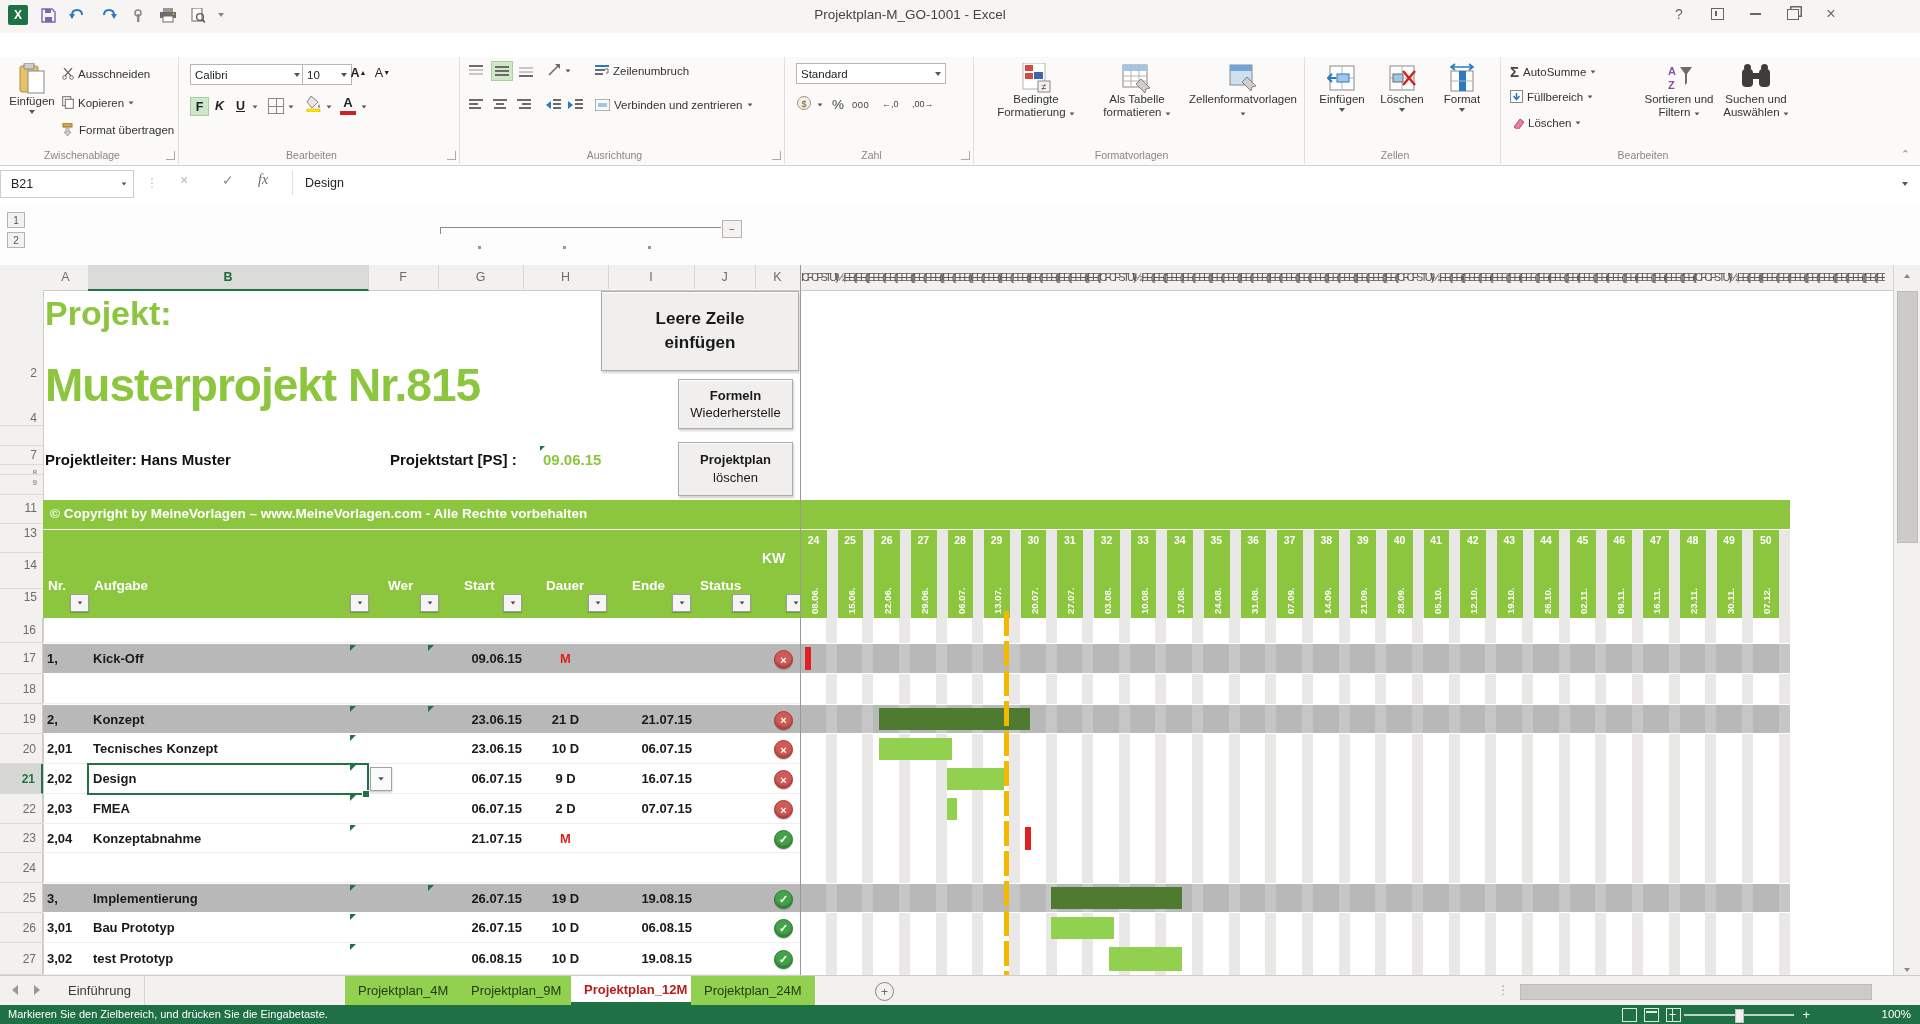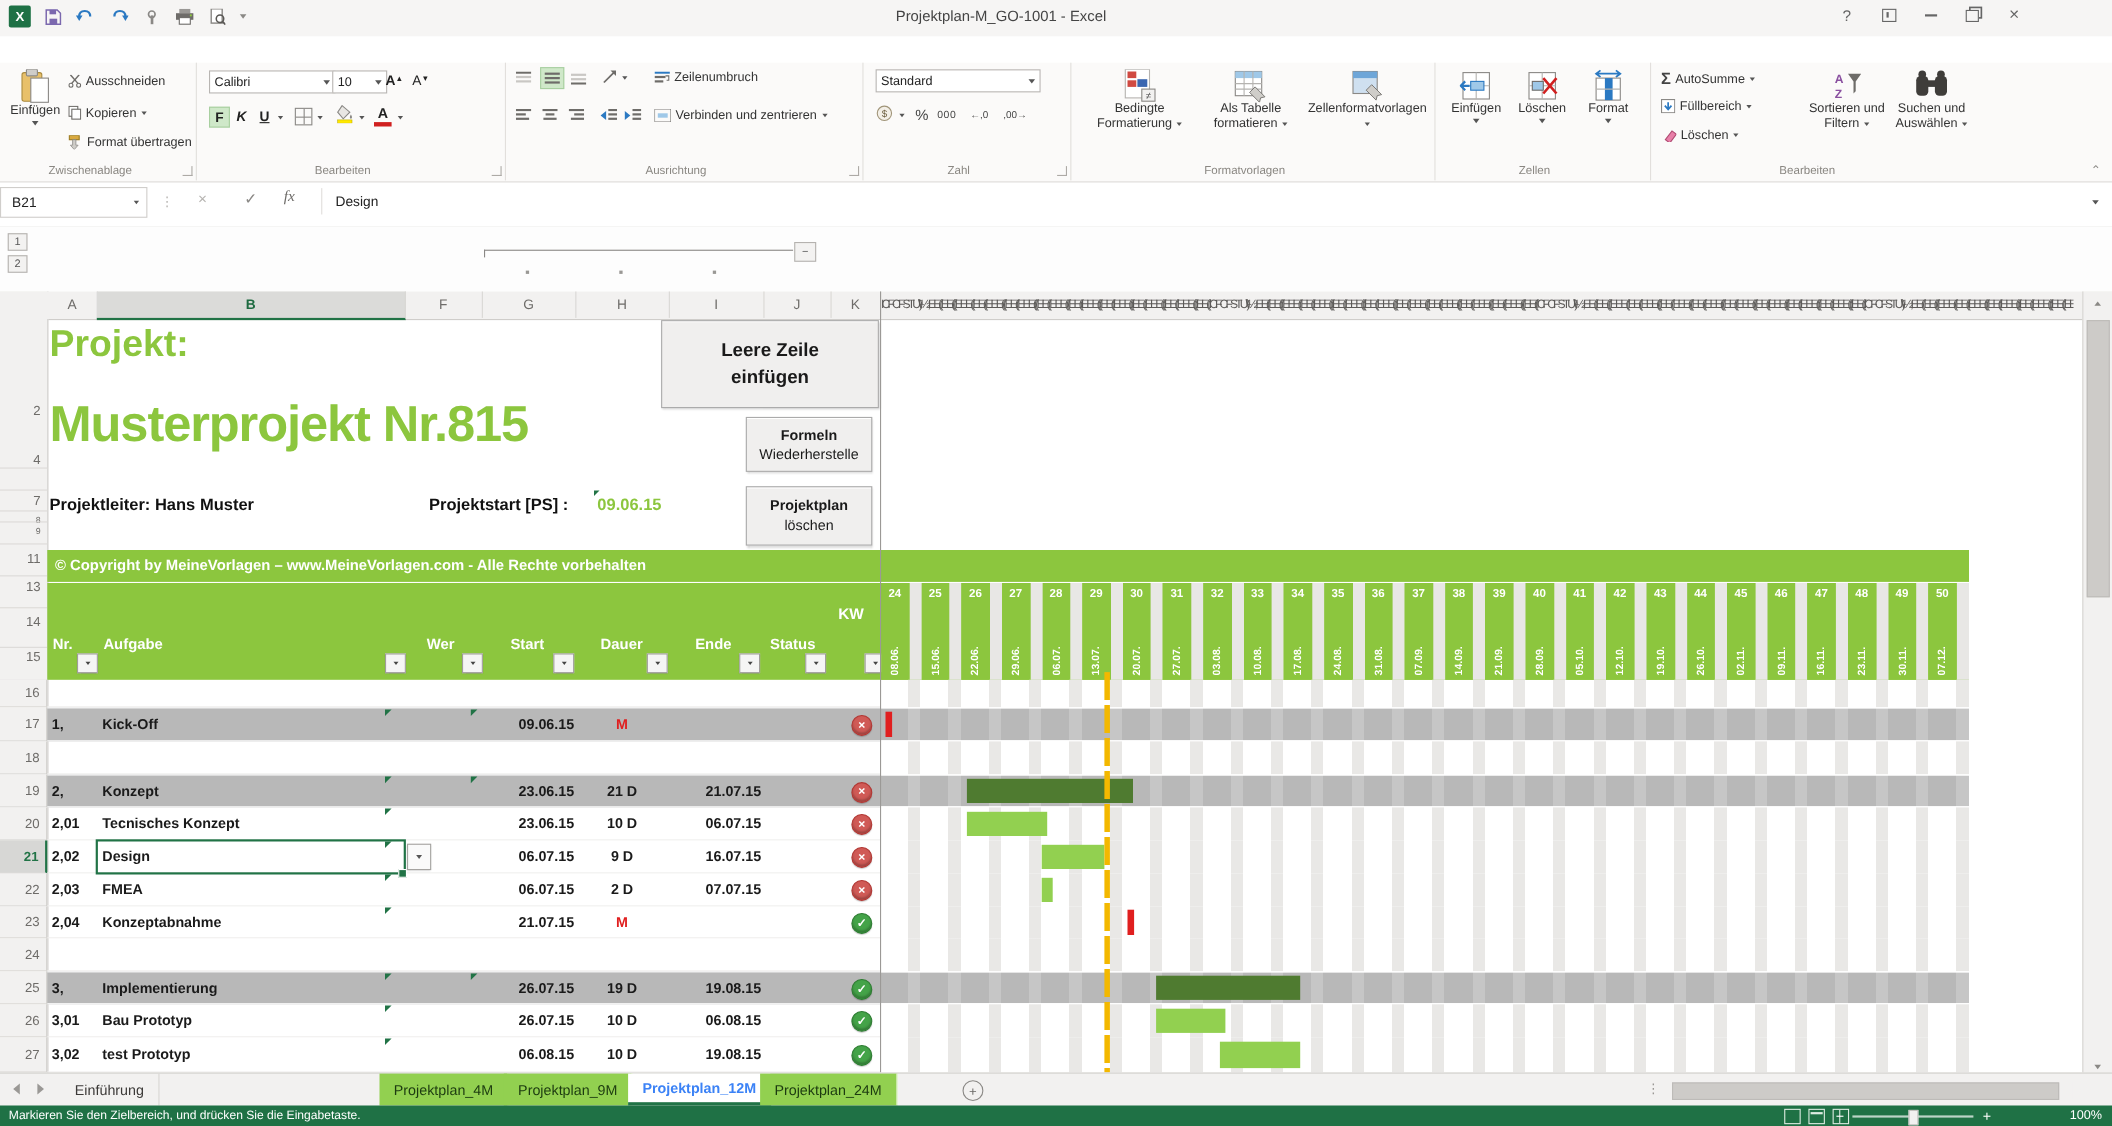--- a/index.html
+++ b/index.html
@@ -116,21 +116,21 @@
   #vscroll{position:absolute;right:0;top:59px;width:26px;height:716px;background:#f2f1f0;border-left:1px solid #d6d4d1;}
   .scrollarrow{position:absolute;left:0;width:25px;height:22px;display:flex;align-items:center;justify-content:center;}
   #vthumb{position:absolute;left:3px;top:26px;width:19px;height:250px;background:#cdcbc8;border:1px solid #bdbbb8;}
   
   #tabsbar{position:absolute;left:0;top:975px;width:1920px;height:30px;background:#f2f1f0;border-top:1px solid #cfcdca;}
   .tabarrow{position:absolute;top:9px;width:0;height:0;border-top:5px solid transparent;border-bottom:5px solid transparent;}
   .sheettab{position:absolute;top:0;height:29px;display:flex;align-items:center;padding:0 13px;font-size:13px;
             border-right:1px solid #d8d6d3;color:#3c3a38;}
   .sheettab.green{background:#92d050;color:#1c3a10;border-right:1px solid #fff;}
   .sheettab.muted{color:#7b7976;margin-top:45px;}
-  .sheettab.active{background:#fff;color:#3b82f6;font-weight:bold;border-bottom:3px solid #217346;box-sizing:border-box;}
+  .sheettab.active{background:#fff;color:#b91c1c;font-weight:bold;border-bottom:3px solid #217346;box-sizing:border-box;}
   #newsheet{position:absolute;top:6px;width:17px;height:17px;border:1px solid #8a8885;border-radius:50%;
             display:flex;align-items:center;justify-content:center;font-size:12px;color:#6a6865;}
   #hscroll{position:absolute;top:7px;left:1512px;width:372px;height:16px;background:#f2f1f0;}
   #hthumb{position:absolute;left:8px;top:1px;width:350px;height:14px;background:#cdcbc8;border:1px solid #bdbbb8;}
   
   #statusbar{position:absolute;left:0;top:1005px;width:1920px;height:19px;background:#1f7145;color:#fff;}
   #statusmsg{position:absolute;left:8px;top:3px;font-size:11px;}
   .viewico{width:13px;height:12px;border:1px solid #e8f2ea;display:inline-block;margin-right:7px;position:relative;opacity:.95;}
   .viewico.v2:after{content:"";position:absolute;left:1px;right:1px;top:2px;height:2px;background:#e8f2ea;}
   .viewico.v3:after{content:"";position:absolute;left:5px;top:0;bottom:0;width:1px;background:#e8f2ea;}

